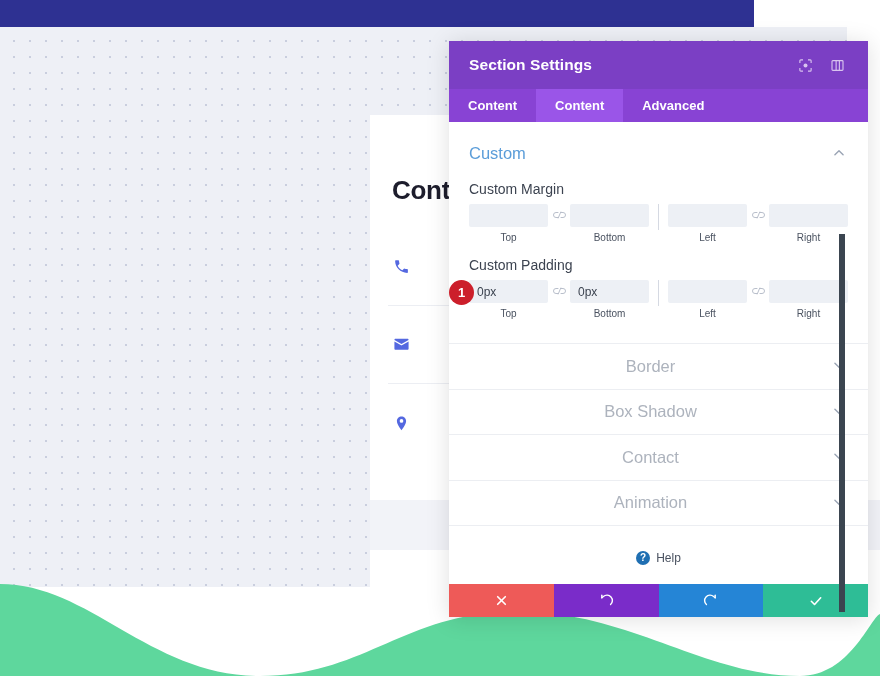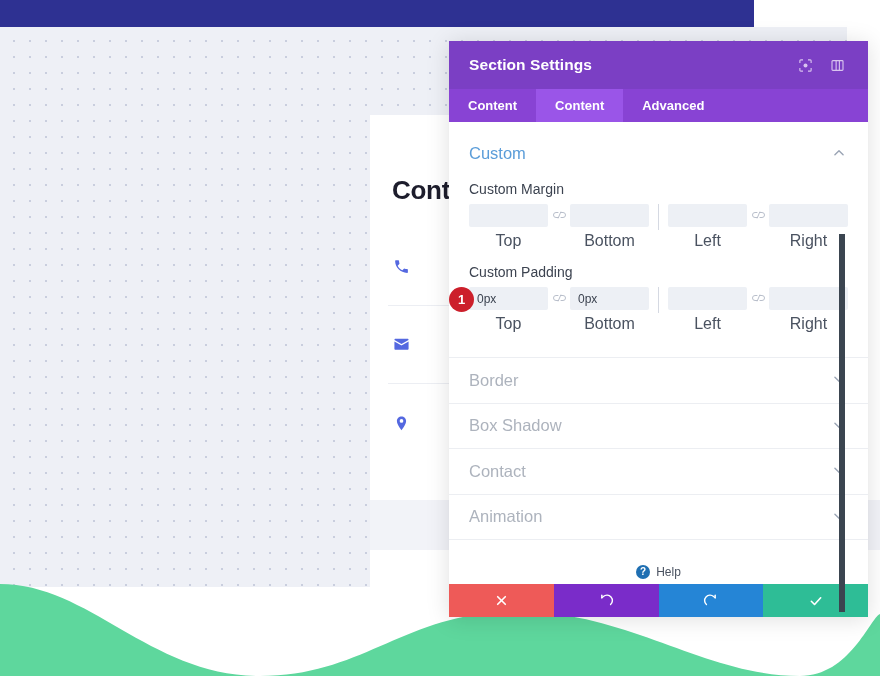--- a/index.html
+++ b/index.html
@@ -175,21 +175,21 @@
     background: #edf0f5;
     border: none;
     border-radius: 2px;
     font-size: 12px;
     color: #3c4350;
     padding: 0 8px;
     font-family: "Liberation Sans", sans-serif;
     outline: none;
   }
   .fld-cap {
-    font-size: 16px;
+    font-size: 10px;
     color: #4a5260;
     margin-top: 5px;
   }
   .link-ico {
     width: 22px; flex: none;
     display: flex; align-items: center; justify-content: center;
     color: #b9bfcb;
     font-size: 10px;
     align-self: flex-start;
     margin-top: 6px;
@@ -215,20 +215,21 @@
     height: 45.5px;
     border-top: 1px solid #eceef2;
     display: flex; align-items: center;
     padding: 0 20px;
     cursor: pointer;
   }
   .sec-title-closed {
     flex: 1;
     font-size: 16.5px;
     color: #adb3bd;
+    text-align: center;
   }
 
   .help-row {
     display: flex; align-items: center; justify-content: center;
     gap: 6px;
     padding: 25px 0 20px 0;
     border-top: 1px solid #eceef2;
     cursor: pointer;
   }
   .help-ico {

